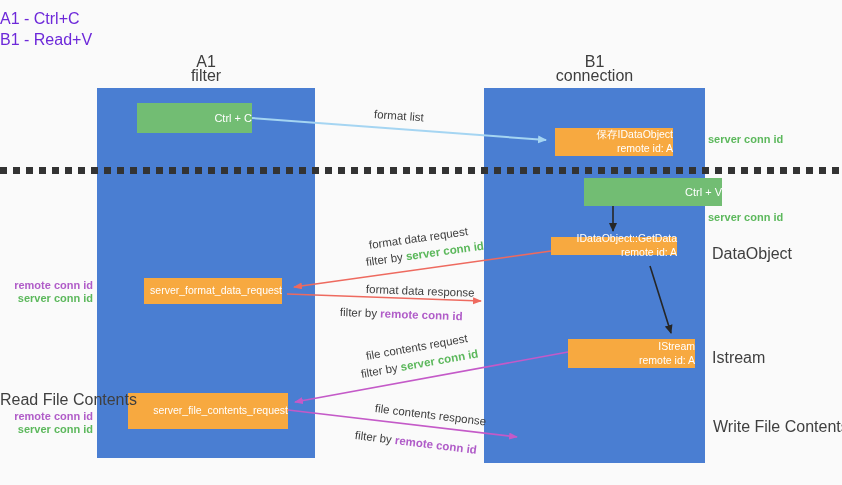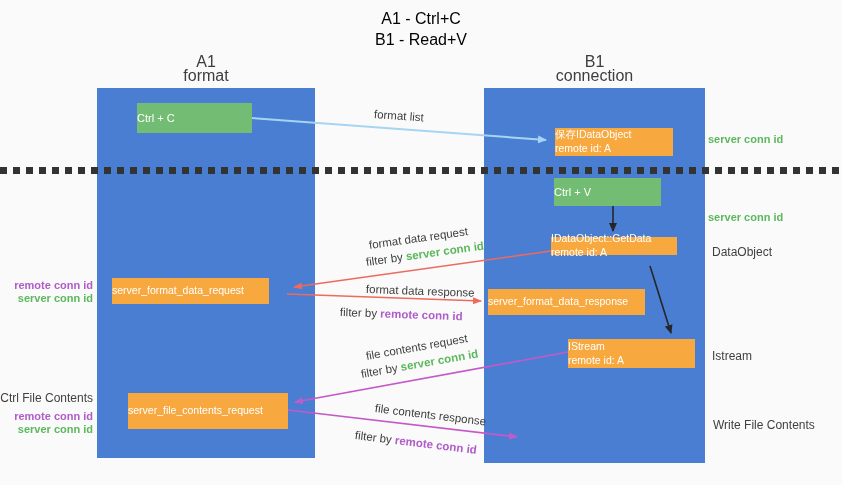--- a/index.html
+++ b/index.html
@@ -1,29 +1,29 @@
 <!DOCTYPE html>
 <html style="--column-blue: #4A7ED2; --box-green: #72BD73; --box-orange: #F7A940; --text-green: #5CB85C; --text-purple: #B05CC8; --arrow-red: #EE6A5F; --arrow-magenta: #C45AC8; --arrow-skyblue: #A5D5F2; --arrow-black: #262626;"><head>
 <meta charset="utf-8">
 <style>
   html,body{margin:0;padding:0;background:#fafafa}
   .canvas{position:relative;width:842px;height:485px;background:#fafafa;
     font-family:"Liberation Sans",sans-serif;overflow:hidden}
-  .title{position:absolute;top:8px;left:0;width:100%;text-align:center;
-    font-size:16px;line-height:21px;color:#000000}
+  .title{position:absolute;top:8px;left:0;width:100%;text-align:left;
+    font-size:16px;line-height:21px;color:#6d28d9}
   .col-header{position:absolute;text-align:center;font-size:16px;line-height:14px;color:#3d3d3d}
   .column{position:absolute;background:var(--column-blue)}
   .dotted{position:absolute;top:167px;left:0;width:842px;height:7px;
     background:repeating-linear-gradient(90deg,#333 0 7px,transparent 7px 13px)}
-  .box{position:absolute;display:flex;flex-direction:column;align-items:flex-start;
+  .box{position:absolute;display:flex;flex-direction:column;align-items:flex-end;
     justify-content:center;color:#fff;text-align:center;white-space:nowrap}
   .box.green{background:var(--box-green);font-size:11px}
   .box.orange{background:var(--box-orange);font-size:10.5px;line-height:1.3}
   .lbl{position:absolute;font-size:11.5px;color:#3f3f3f;white-space:nowrap}
-  .lbl.dark{font-size:12px}
+  .lbl.dark{font-size:16px}
   .lbl.g{color:var(--text-green);font-weight:bold;font-size:11px}
   .lbl.p{color:var(--text-purple);font-weight:bold;font-size:11px}
   .lbl .fg{color:var(--text-green);font-weight:bold}
   .lbl .fp{color:var(--text-purple);font-weight:bold}
   .rot{transform-origin:left center}
   .right-align{text-align:right}
   svg.arrows{position:absolute;left:0;top:0;pointer-events:none}
   .s-sky{stroke:var(--arrow-skyblue);stroke-width:2;fill:none}
   .s-red{stroke:var(--arrow-red);stroke-width:1.6;fill:none}
   .s-mag{stroke:var(--arrow-magenta);stroke-width:1.6;fill:none}
@@ -38,21 +38,21 @@
 
 <div class="canvas">
 
   <div class="title">
     <div>A1 - Ctrl+C</div>
     <div>B1 - Read+V</div>
   </div>
 
   <div class="col-header" style="left:97px;top:55px;width:218px">
     <div>A1</div>
-    <div>format</div>
+    <div>filter</div>
   </div>
   <div class="col-header" style="left:484px;top:55px;width:221px">
     <div>B1</div>
     <div>connection</div>
   </div>
 
   <div class="column" style="left:97px;top:88px;width:218px;height:370px"></div>
   <div class="column" style="left:484px;top:88px;width:221px;height:375px"></div>
 
   <div class="dotted"></div>
@@ -77,40 +77,37 @@
     <line x1="551" y1="251" x2="294" y2="287" class="s-red" marker-end="url(#m-red)"></line>
     <line x1="287" y1="294" x2="481" y2="301" class="s-red" marker-end="url(#m-red)"></line>
     <line x1="650" y1="266" x2="671" y2="333" class="s-blk" marker-end="url(#m-blk)"></line>
     <line x1="568" y1="352" x2="295" y2="402" class="s-mag" marker-end="url(#m-mag)"></line>
     <line x1="288" y1="410" x2="517" y2="437" class="s-mag" marker-end="url(#m-mag)"></line>
   </svg>
 
   <div class="box green" style="left:137px;top:103px;width:115px;height:30px">
     <div>Ctrl + C</div>
   </div>
-  <div class="box orange" style="left:112px;top:278px;width:157px;height:26px">
+  <div class="box orange" style="left:144px;top:278px;width:138px;height:26px">
     <div>server_format_data_request</div>
   </div>
   <div class="box orange" style="left:128px;top:393px;width:160px;height:36px">
     <div>server_file_contents_request</div>
   </div>
 
   <div class="box orange" style="left:555px;top:128px;width:118px;height:28px">
     <div>保存IDataObject</div>
     <div>remote id: A</div>
   </div>
-  <div class="box green" style="left:554px;top:178px;width:107px;height:28px">
+  <div class="box green" style="left:584px;top:178px;width:138px;height:28px">
     <div>Ctrl + V</div>
   </div>
   <div class="box orange" style="left:551px;top:237px;width:126px;height:18px">
     <div>IDataObject::GetData</div>
     <div>remote id: A</div>
-  </div>
-  <div class="box orange" style="left:488px;top:289px;width:157px;height:26px">
-    <div>server_format_data_response</div>
   </div>
   <div class="box orange" style="left:568px;top:339px;width:127px;height:29px">
     <div>IStream</div>
     <div>remote id: A</div>
   </div>
 
   <div class="lbl rot" style="left:374px;top:108px;transform:rotate(4deg)">format list</div>
 
   <div class="lbl rot" style="left:369px;top:239px;transform:rotate(-8deg)">format data request</div>
   <div class="lbl rot" style="left:366px;top:256px;transform:rotate(-8deg)"><span>filter by </span><span class="fg">server conn id</span></div>
@@ -125,17 +122,17 @@
   <div class="lbl rot" style="left:355px;top:429px;transform:rotate(7deg)"><span>filter by </span><span class="fp">remote conn id</span></div>
 
   <div class="lbl g" style="left:708px;top:133px">server conn id</div>
   <div class="lbl g" style="left:708px;top:211px">server conn id</div>
   <div class="lbl dark" style="left:712px;top:245px">DataObject</div>
   <div class="lbl dark" style="left:712px;top:349px">Istream</div>
   <div class="lbl dark" style="left:713px;top:418px">Write File Contents</div>
 
   <div class="lbl p right-align" style="left:0;top:279px;width:93px">remote conn id</div>
   <div class="lbl g right-align" style="left:0;top:292px;width:93px">server conn id</div>
-  <div class="lbl dark right-align" style="left:0;top:391px;width:93px">Ctrl File Contents</div>
+  <div class="lbl dark right-align" style="left:0;top:391px;width:93px">Read File Contents</div>
   <div class="lbl p right-align" style="left:0;top:410px;width:93px">remote conn id</div>
   <div class="lbl g right-align" style="left:0;top:423px;width:93px">server conn id</div>
 
 </div>
 
 </body></html>

